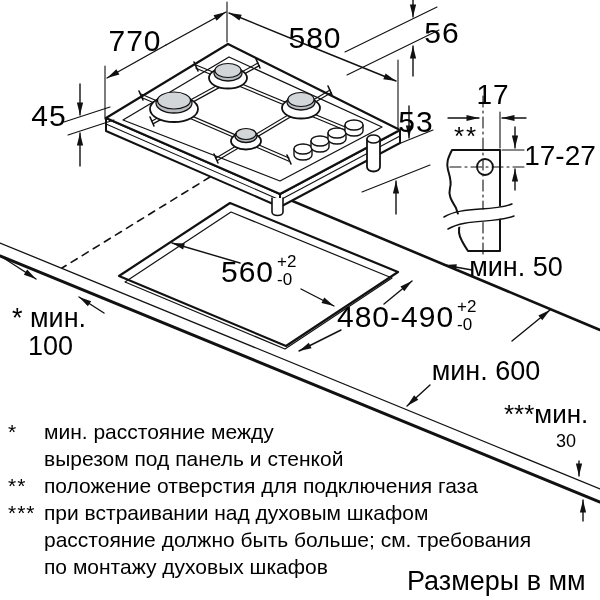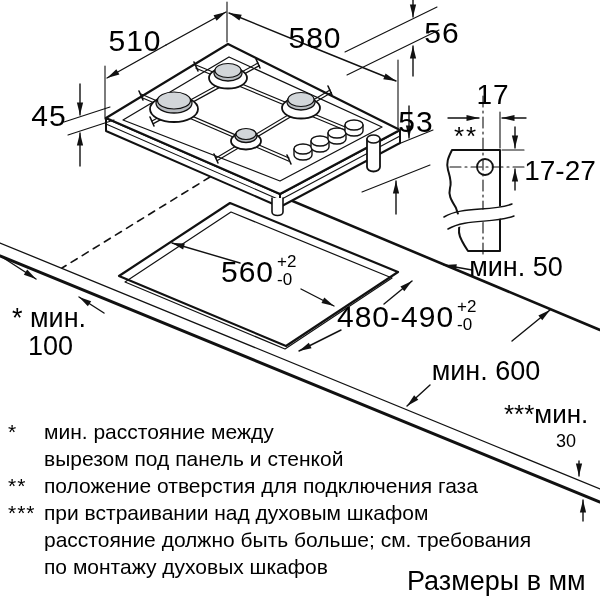--- a/index.html
+++ b/index.html
@@ -140,27 +140,27 @@
 
         <path d="M240,263 L172,243" marker-end="url(#arw)"></path>
         <path d="M301,289 L334,306" marker-end="url(#arw)"></path>
 
         <path d="M384,304 L412,281" marker-end="url(#arw)"></path>
         <path d="M341,330 L299,351" marker-end="url(#arw)"></path>
       </g>
     </g>
   </svg>
 
-  <div class="lbl" style="left:135px;top:41px">510</div>
+  <div class="lbl" style="left:135px;top:41px">770</div>
   <div class="lbl" style="left:315px;top:38px">580</div>
   <div class="lbl" style="left:442px;top:33px">56</div>
   <div class="lbl" style="left:416px;top:122px">53</div>
   <div class="lbl" style="left:49px;top:116px">45</div>
   <div class="lbl" style="left:493px;top:95px;font-size:28px">17</div>
-  <div class="lbl" style="left:560px;top:171px;font-size:28px;letter-spacing:0">17-27</div>
+  <div class="lbl" style="left:560px;top:156px;font-size:28px;letter-spacing:0">17-27</div>
   <div class="lbl" style="left:466px;top:136px;font-size:26px;letter-spacing:2px">**</div>
   <div class="lbl" style="left:516px;top:267px;font-size:27px;letter-spacing:0">мин. 50</div>
   <div class="lbl" style="left:486px;top:371px;font-size:27px;letter-spacing:0">мин. 600</div>
 
   <div class="lbl-left" style="left:12px;top:305px;font-size:27px">* мин.</div>
   <div class="lbl-left" style="left:28px;top:333px;font-size:27px">100</div>
 
   <div class="lbl-left" style="left:504px;top:401px;font-size:26px">***мин.</div>
   <div class="lbl-left" style="left:556px;top:432px;font-size:18px">30</div>
 

